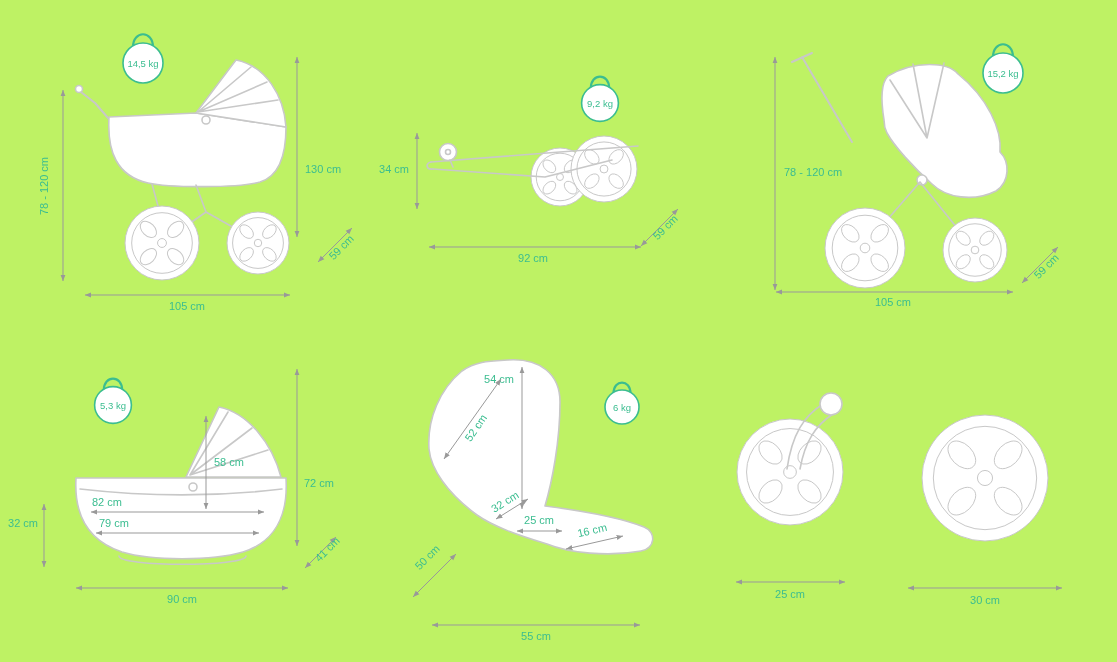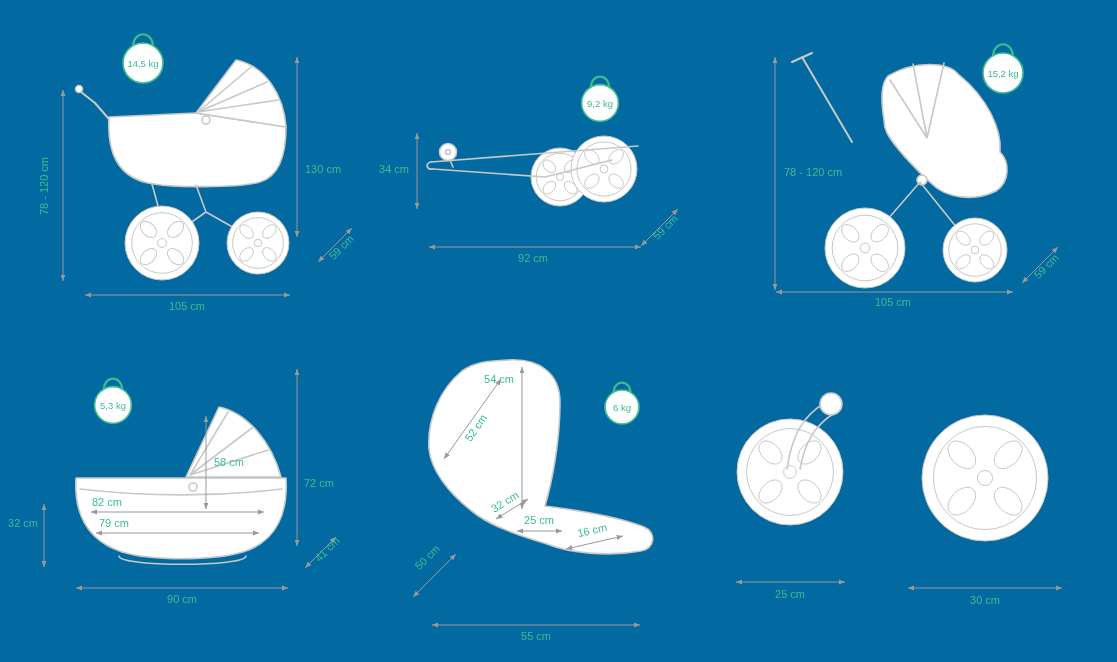--- a/index.html
+++ b/index.html
@@ -1,16 +1,16 @@
 <!DOCTYPE html>
 <html><head>
 <meta charset="utf-8">
 <style>
   html,body{margin:0;padding:0;background:#ffffff;}
-  .stage{position:relative;width:1117px;height:662px;background:#0369a1;overflow:hidden;
+  .stage{position:relative;width:1117px;height:662px;background:#bef264;overflow:hidden;
          font-family:"Liberation Sans",sans-serif;}
   svg{display:block;}
   svg text{font-family:"Liberation Sans",sans-serif;font-size:11px;fill:#3bbd90;}
   svg text.kettle-label{font-size:9.5px;}
   .draw{stroke:#c8c8c8;stroke-width:1.6;fill:none;stroke-linecap:round;stroke-linejoin:round;}
   .dim{stroke:#999999;stroke-width:1;fill:none;}
 </style>
 </head>
 <body>
 

